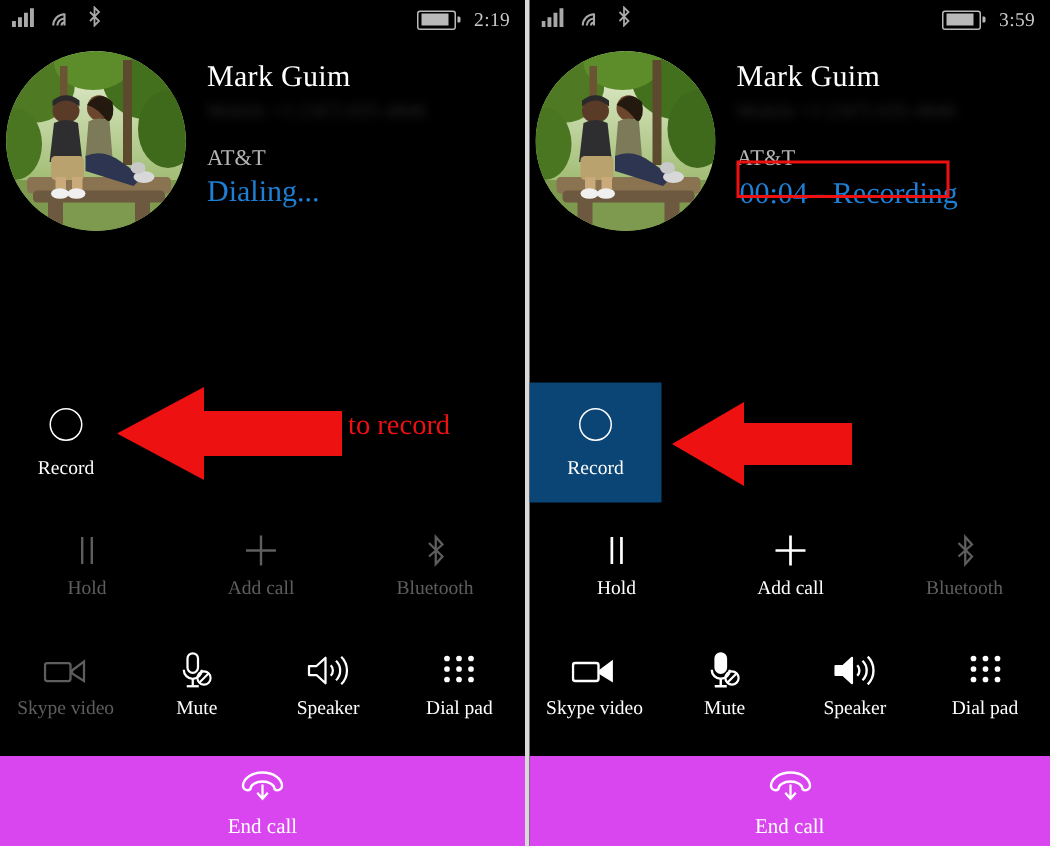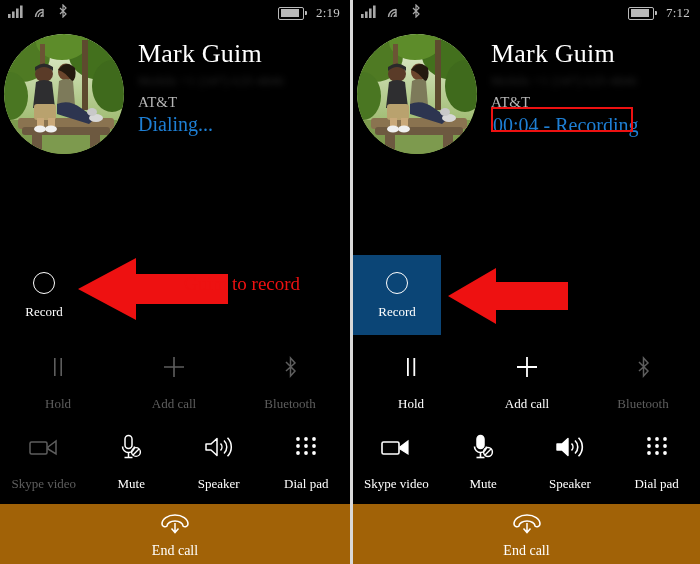--- a/index.html
+++ b/index.html
@@ -61,33 +61,33 @@
     margin-left: 4px; margin-top: 4px;
     overflow: hidden; position: relative; flex: 0 0 auto;
     background: #3f5a22;
   }
   .avatar svg { display: block; width: 120px; height: 120px; }
   .contact {
     padding-left: 14px; padding-top: 10px;
     min-width: 0;
   }
   .contact-name {
-    font-size: 26px; color: #fff; font-weight: 400;
+    font-size: 20px; color: #fff; font-weight: 400;
     line-height: 1.1; letter-spacing: .2px;
   }
   .contact-number {
     margin-top: 4px;
     font-size: 13px;
     color: #2a2a2a;
     filter: blur(3.2px);
     letter-spacing: .3px;
     user-select: none;
   }
   .contact-carrier {
-    margin-top: 5px;
+    margin-top: 16px;
     font-size: 15px; color: #b6b6b6;
   }
   .contact-status {
     margin-top: 2px;
     font-size: 20px; color: #1e7fd4;
     display: inline-block;
     position: relative;
   }
   .contact-status.boxed { padding: 1px 4px 2px 2px; }
 
@@ -118,34 +118,34 @@
     position: absolute; left: 0; right: 0;
     display: flex;
   }
   .row.three { top: 348px; height: 72px; }
   .row.four  { top: 428px; height: 72px; }
   .btn {
     flex: 1 1 0;
     display: flex; flex-direction: column;
     align-items: center; justify-content: flex-start;
     padding-top: 6px;
-    gap: 17px;
+    gap: 5px;
     color: #ffffff;
   }
   .row.three .btn { flex: 0 0 116px; }
   .btn .glyph { height: 26px; display: flex; align-items: center; justify-content: center; }
   .btn .lbl { font-size: 13px; line-height: 1; }
   .btn.dim { color: #5e5e5e; }
   .btn.dim svg [stroke] { stroke: #5e5e5e; }
   .btn.dim svg [fill]:not([fill="none"]) { fill: #5e5e5e; }
 
   
   .endcall {
     position: absolute; left: 0; right: 0; bottom: 0;
-    height: 60px; background: #a16207;
+    height: 60px; background: #d946ef;
     display: flex; flex-direction: column;
     align-items: center; justify-content: center;
     gap: 6px; color: #ffffff;
   }
   .endcall .lbl { font-size: 14px; line-height: 1; }
 
   
   .arrow {
     position: absolute;
     pointer-events: none;
@@ -380,21 +380,21 @@
         <span class="sb-icon">
           <svg width="10" height="14" viewBox="0 0 10 14">
             <path d="M2 4 L8 10 L5 13 L5 1 L8 4 L2 10" fill="none" stroke="#a8a8a8" stroke-width="1.2"></path>
           </svg>
         </span>
       </span>
       <span class="sb-spacer"></span>
       <span class="battery">
           <i></i>
         </span>
-      <span class="sb-time">7:12</span>
+      <span class="sb-time">3:59</span>
     </div>
 
     <div class="header">
       <div class="avatar">
         <svg viewBox="0 0 120 120">
           <defs>
             <clipPath id="clipR">
                 <circle cx="60" cy="60" r="60"></circle>
               </clipPath>
             <linearGradient id="skyR" x1="0" y1="0" x2="0" y2="1">

